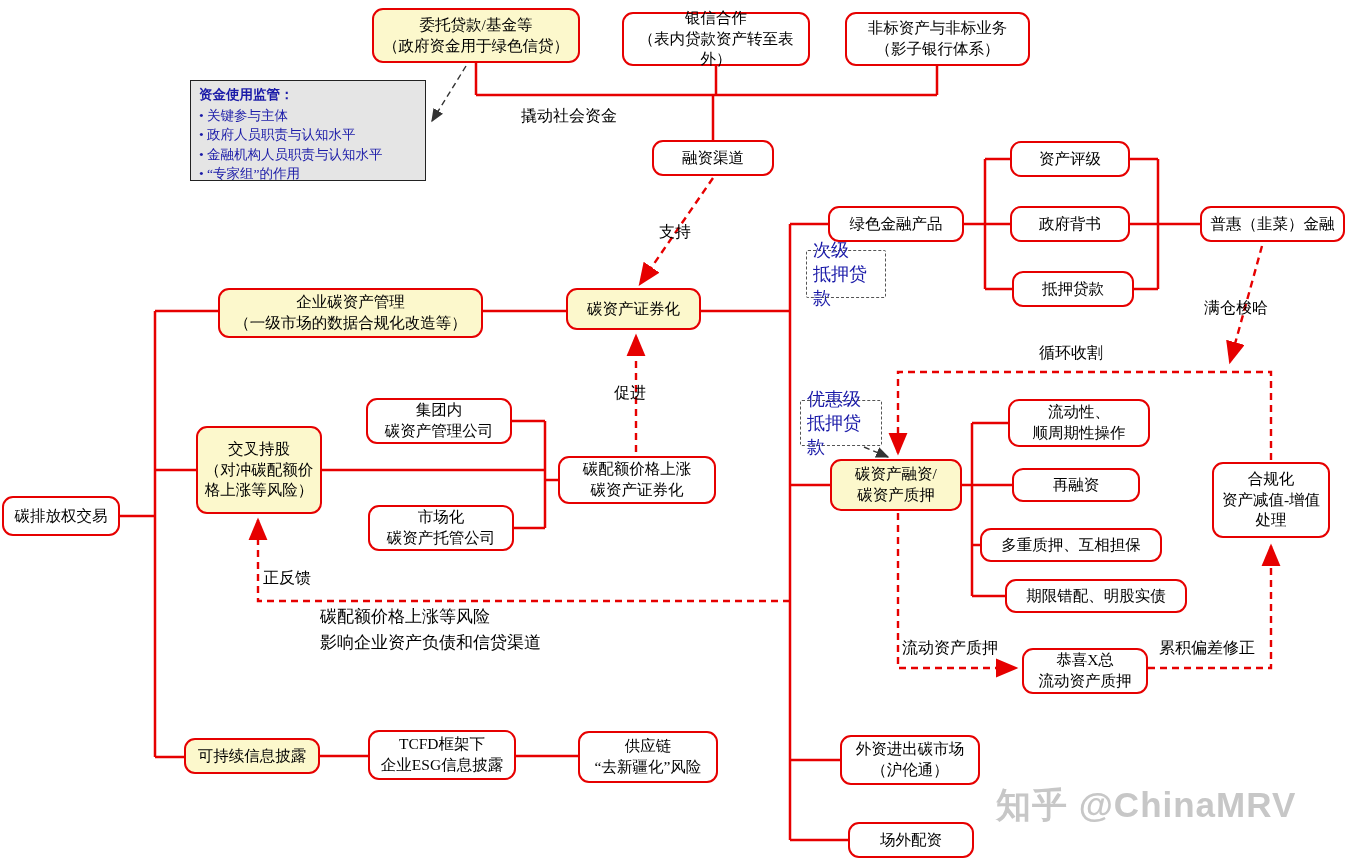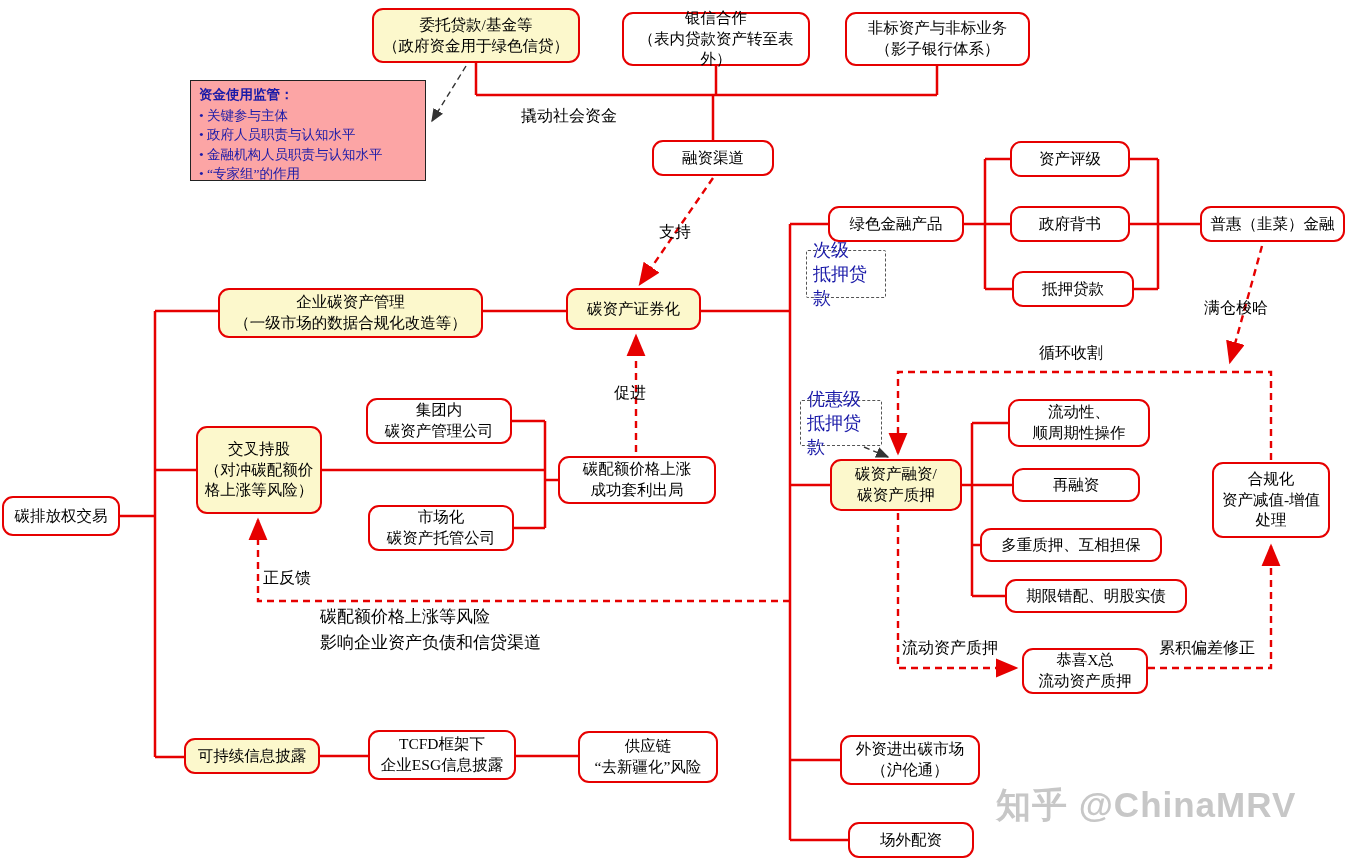--- a/index.html
+++ b/index.html
@@ -14,21 +14,21 @@
     display:flex;align-items:center;justify-content:center;text-align:center;
     white-space:pre-line;font-size:15.5px;line-height:1.35;padding:11px 6px;
   }
   .node.yellow{background:#fcf8cc;}
   .node.dashedblue{
     border:1.6px dashed #555;border-radius:2px;color:#1a1aa8;
     font-size:18px;justify-content:flex-start;text-align:left;padding:3px 6px;
   }
   #supervision{
     position:absolute;box-sizing:border-box;z-index:2;left:190px;top:80px;width:236px;height:101px;
-    border:1.6px solid #222;background:#fca5a5;color:#1a1aa8;font-size:13.5px;line-height:1.45;
+    border:1.6px solid #222;background:#e5e5e5;color:#1a1aa8;font-size:13.5px;line-height:1.45;
     padding:4px 8px;
   }
   #supervision .sv-title{font-weight:bold;margin-bottom:1px;}
   #supervision .sv-item::before{content:"• ";}
   .lbl{position:absolute;z-index:2;font-size:16px;white-space:pre-line;}
   .lbl.center{text-align:left;}
   #watermark{
     position:absolute;z-index:2;left:996px;top:782px;font-size:35px;font-weight:700;
     color:#c7c7c7;font-family:"Liberation Sans","DejaVu Sans",sans-serif;letter-spacing:1px;
   }
@@ -112,21 +112,21 @@
 处理</div>
 
   <div class="node yellow" style="left:196px;top:426px;width:126px;height:88px">交叉持股
 （对冲碳配额价
 格上涨等风险）</div>
   <div class="node" style="left:366px;top:398px;width:146px;height:46px">集团内
 碳资产管理公司</div>
   <div class="node" style="left:368px;top:505px;width:146px;height:46px">市场化
 碳资产托管公司</div>
   <div class="node" style="left:558px;top:456px;width:158px;height:48px">碳配额价格上涨
-成功套利出局</div>
+碳资产证券化</div>
   <div class="node" style="left:2px;top:496px;width:118px;height:40px">碳排放权交易</div>
 
   <div class="node" style="left:1022px;top:648px;width:126px;height:46px">恭喜X总
 流动资产质押</div>
 
   <div class="node yellow" style="left:184px;top:738px;width:136px;height:36px">可持续信息披露</div>
   <div class="node" style="left:368px;top:730px;width:148px;height:50px">TCFD框架下
 企业ESG信息披露</div>
   <div class="node" style="left:840px;top:735px;width:140px;height:50px">外资进出碳市场
 （沪伦通）</div>

